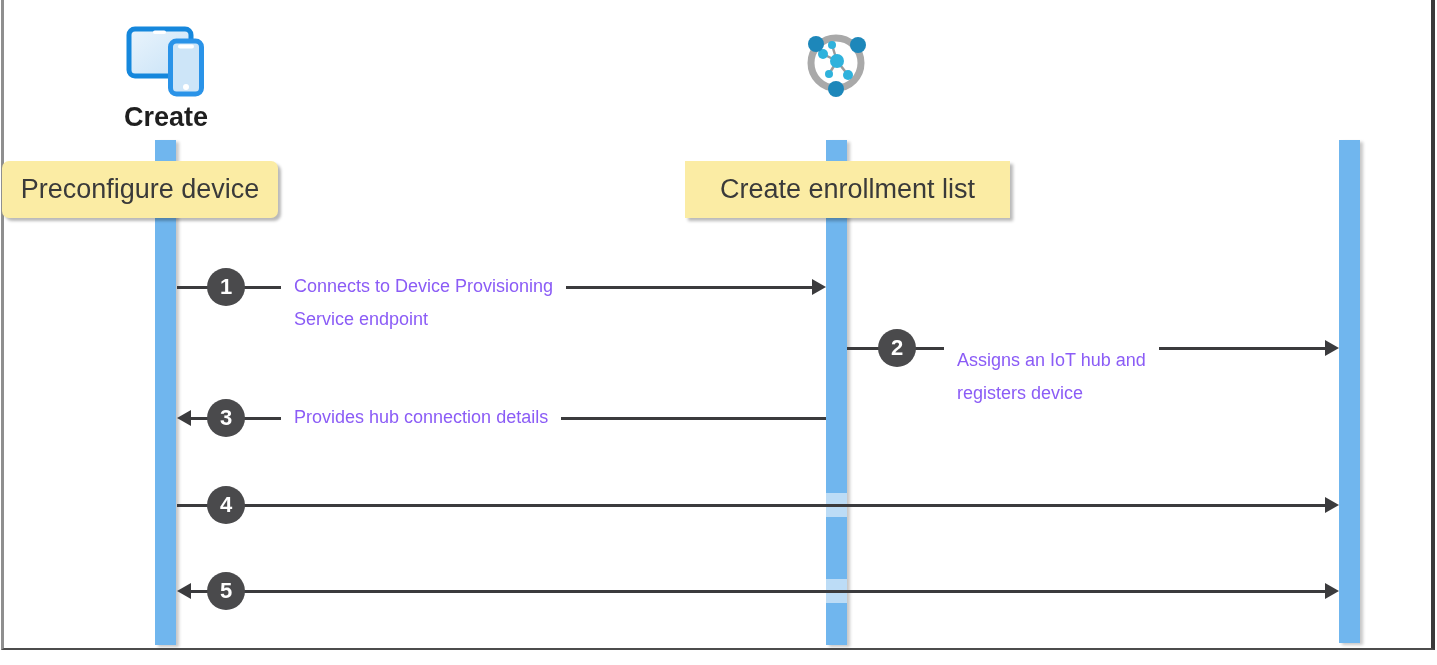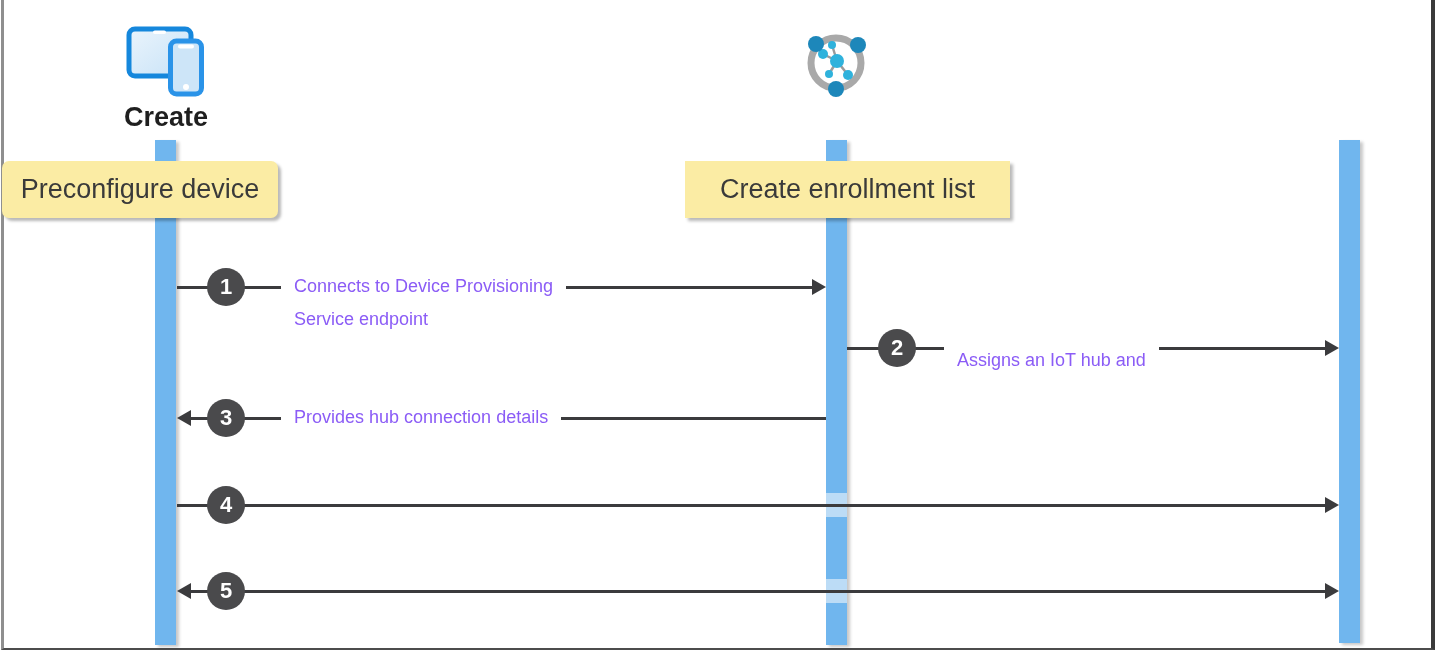--- a/index.html
+++ b/index.html
@@ -179,20 +179,21 @@
   <div class="mlabel t1">
     <span>Connects to Device Provisioning</span><br>
     <span>Service endpoint</span>
   </div>
 
   <div class="line l2"></div>
   <div class="arrow-r a2"></div>
   <div class="badge b2">2</div>
   <div class="mlabel t2">
     <span>Assigns an IoT hub and</span><br>
+    <span>registers device</span>
   </div>
 
   <div class="line l3"></div>
   <div class="arrow-l al3"></div>
   <div class="badge b3">3</div>
   <div class="mlabel t3">Provides hub connection details</div>
 
   <div class="line l4"></div>
   <div class="arrow-r a4"></div>
   <div class="badge b4">4</div>

